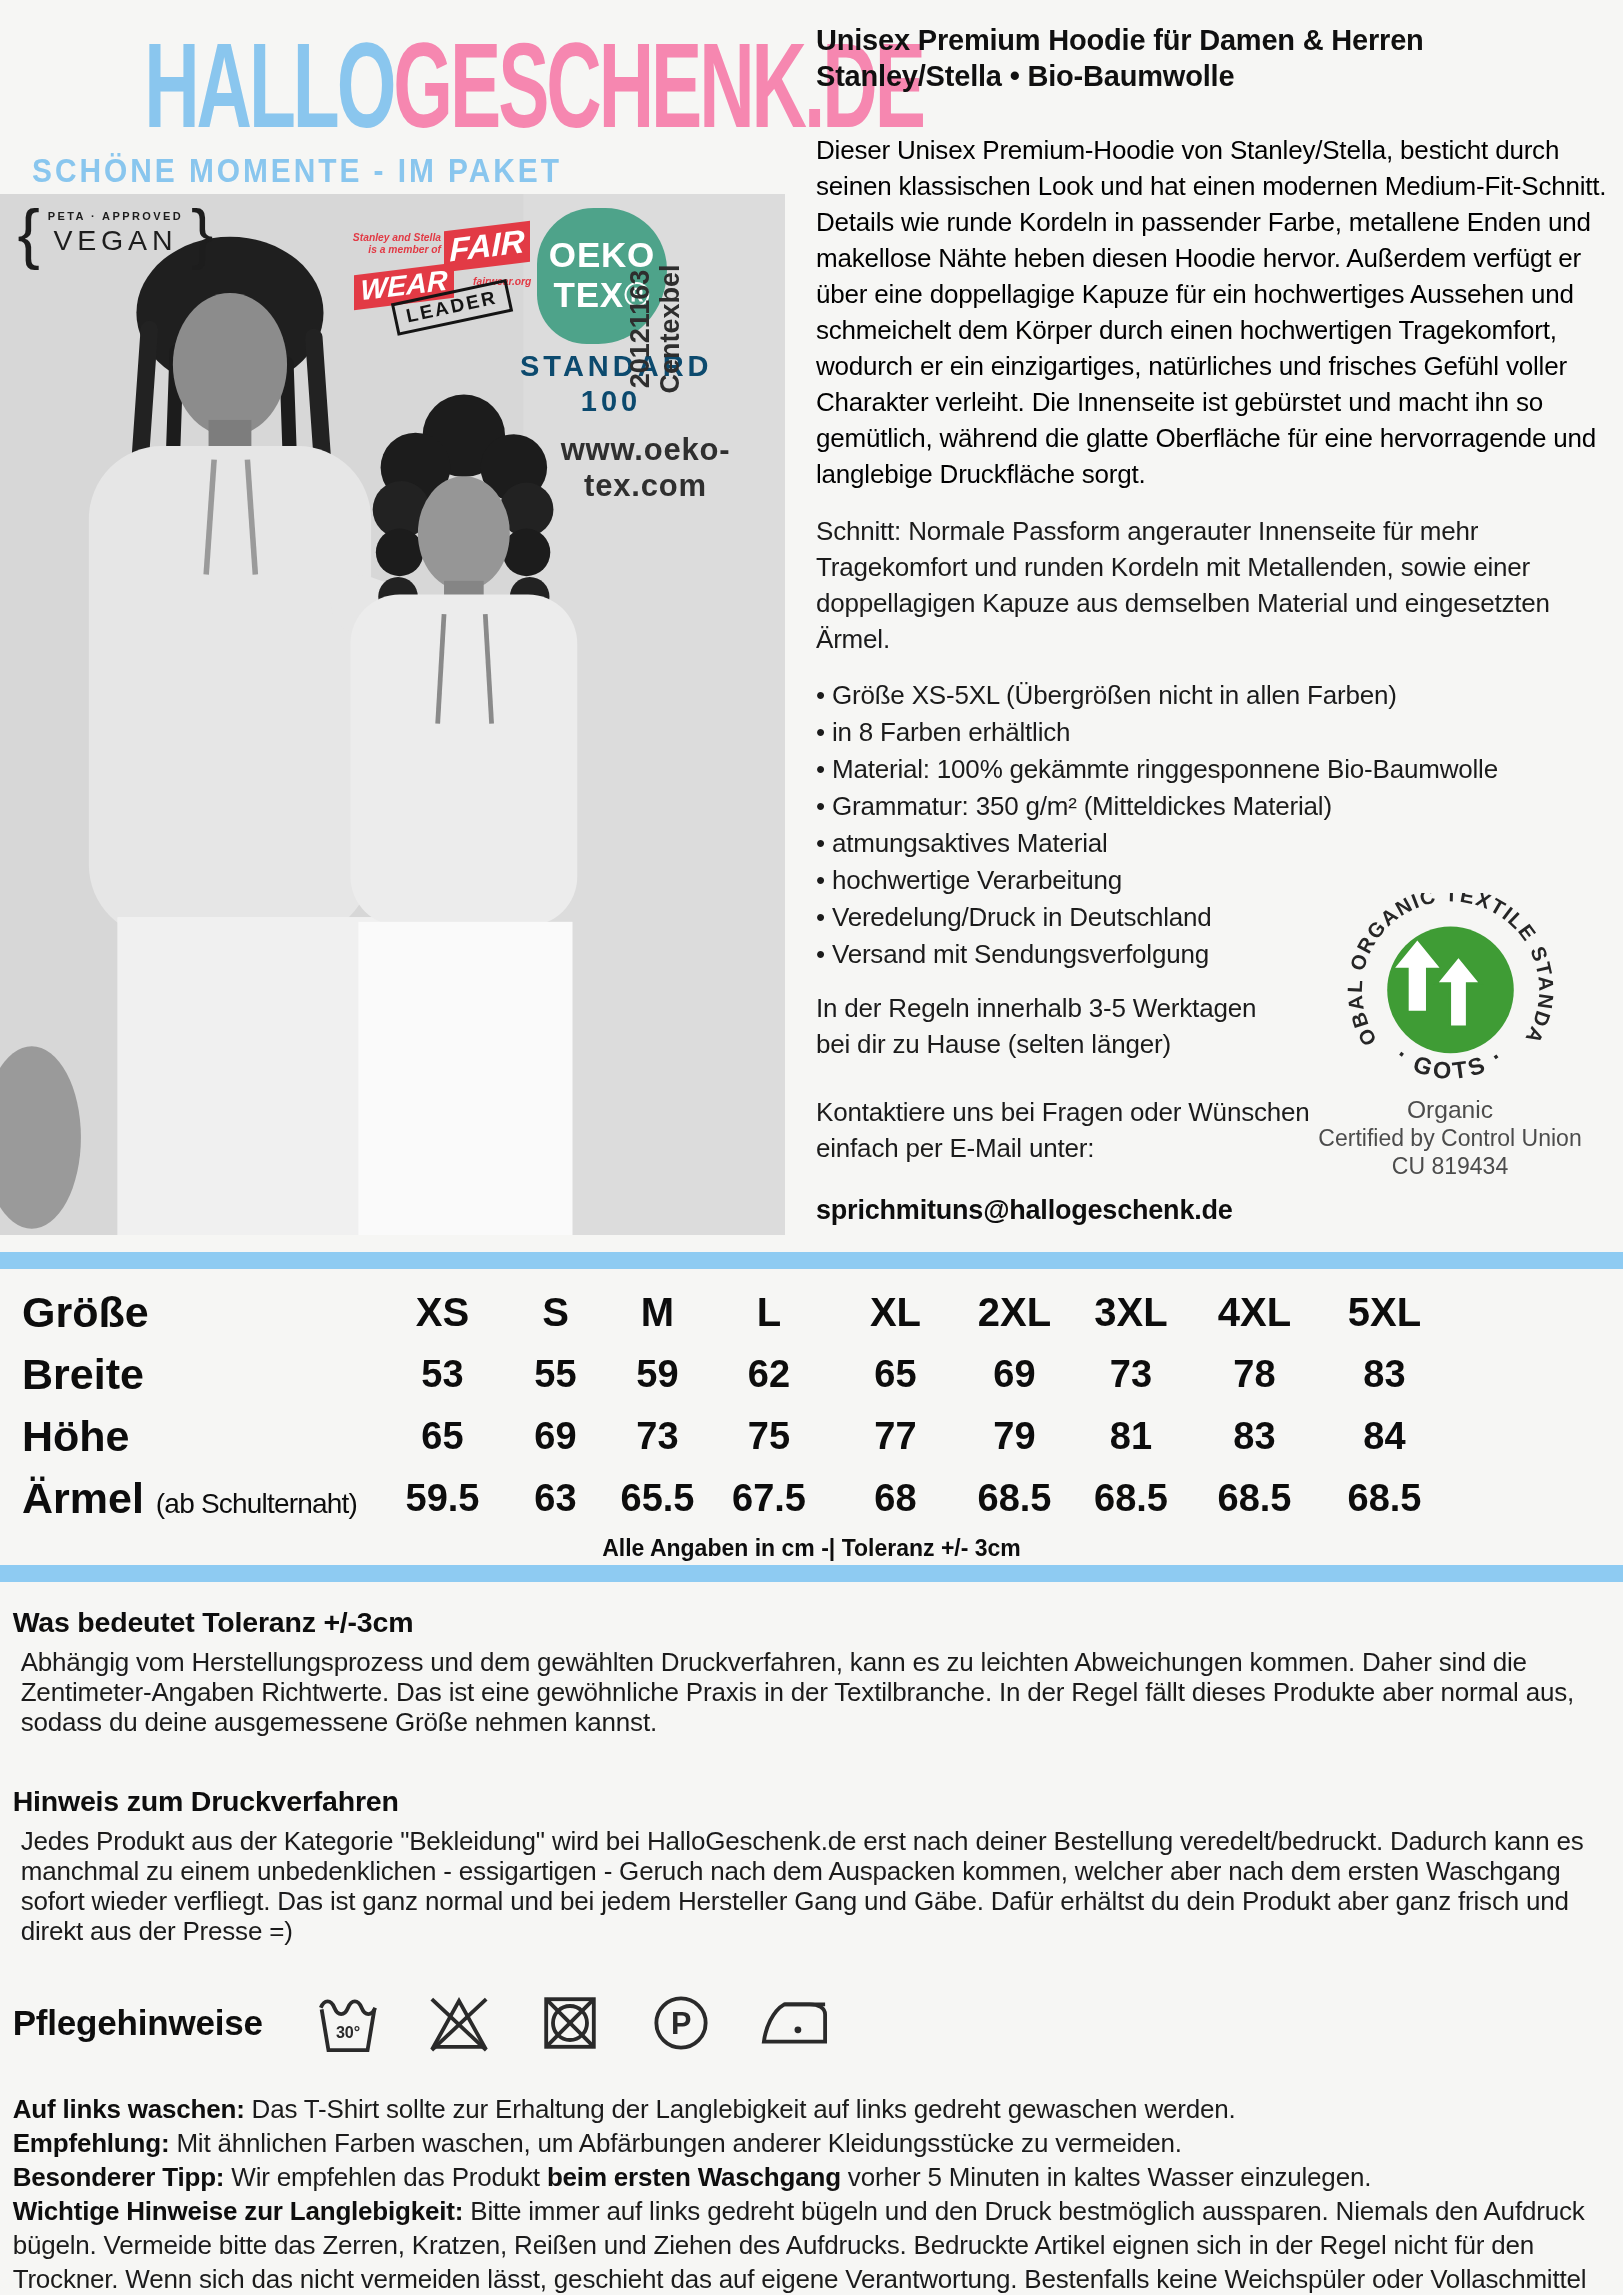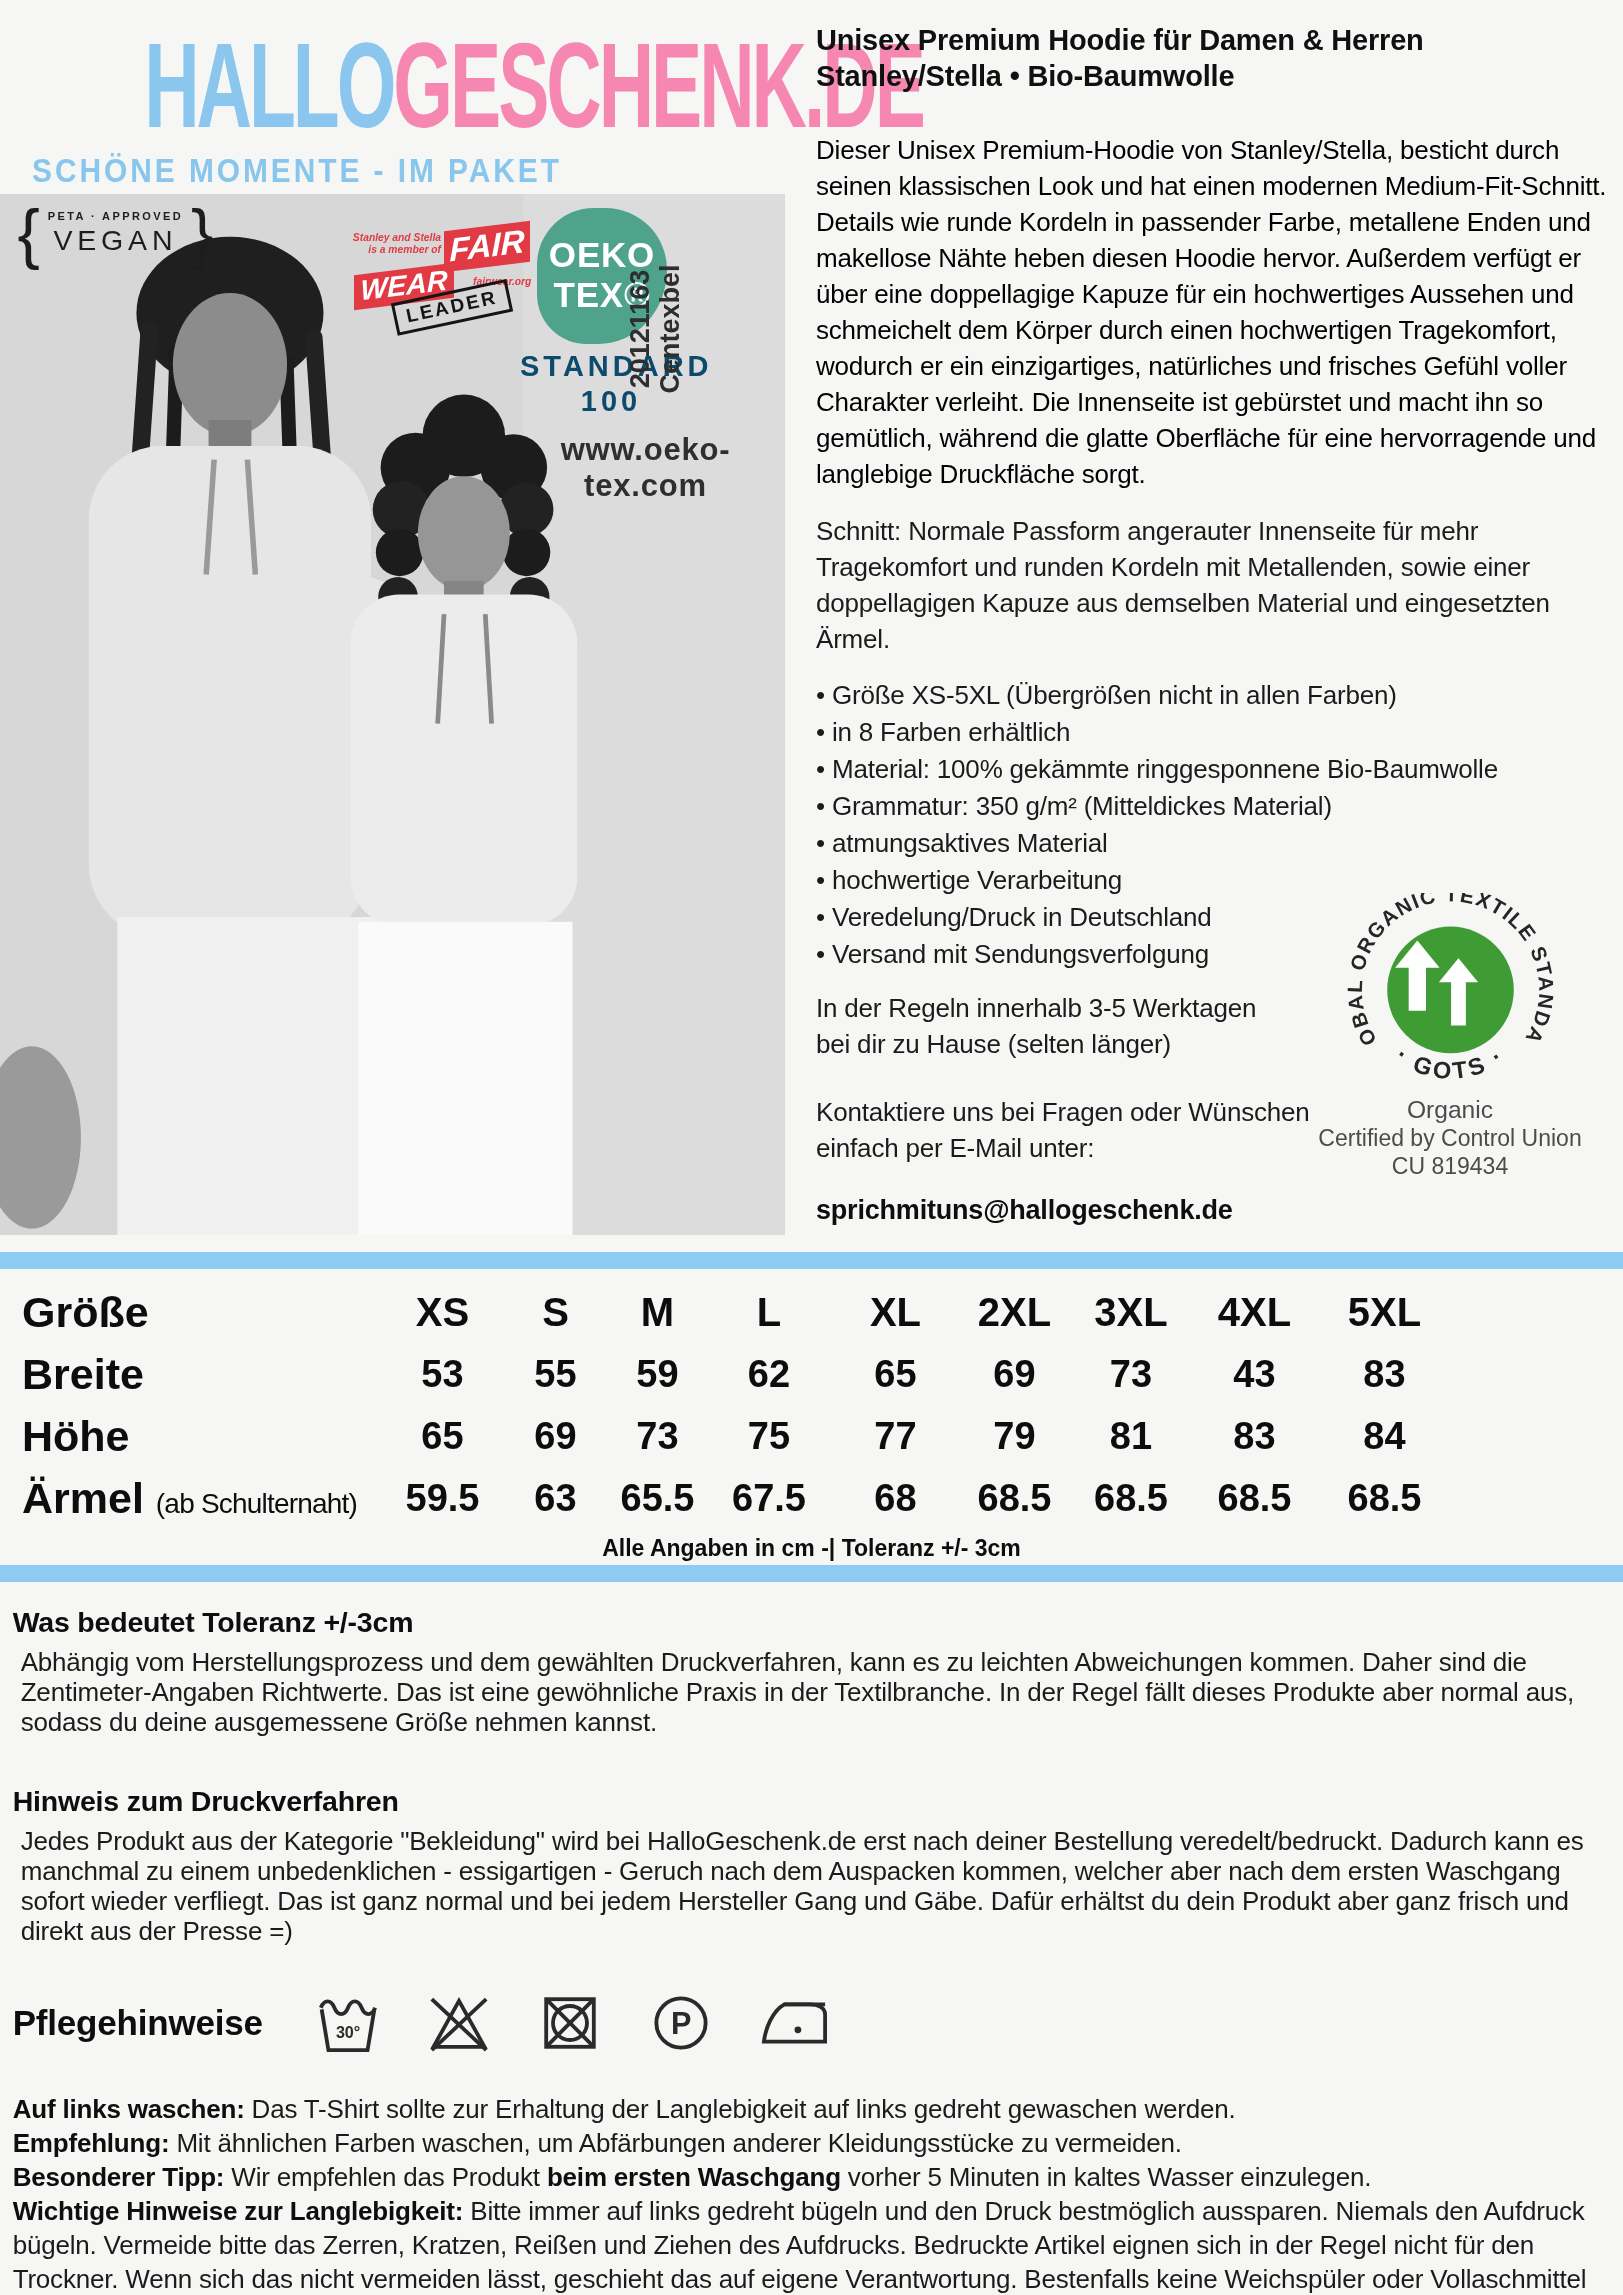--- a/index.html
+++ b/index.html
@@ -234,21 +234,21 @@
     </div>
     <div class="trow">
       <div class="lbl">Breite</div>
       <div class="val">53</div>
       <div class="val">55</div>
       <div class="val">59</div>
       <div class="val">62</div>
       <div class="val">65</div>
       <div class="val">69</div>
       <div class="val">73</div>
-      <div class="val">43</div>
+      <div class="val">78</div>
       <div class="val">83</div>
     </div>
     <div class="trow">
       <div class="lbl">Höhe</div>
       <div class="val">65</div>
       <div class="val">69</div>
       <div class="val">73</div>
       <div class="val">75</div>
       <div class="val">77</div>
       <div class="val">79</div>

